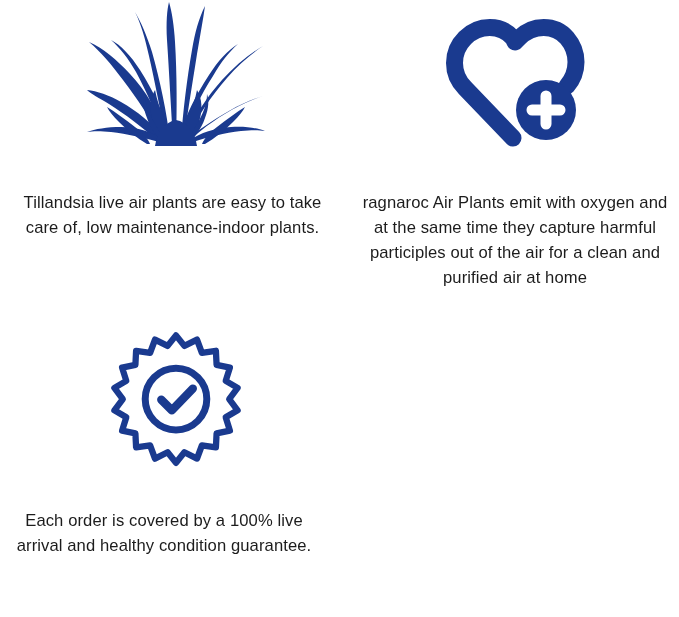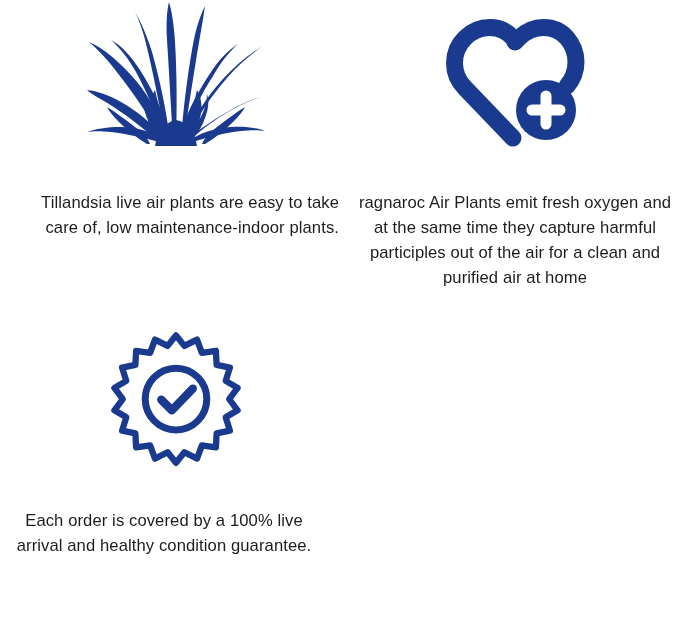--- a/index.html
+++ b/index.html
@@ -41,21 +41,21 @@
   .cell-br .icon-area { height: 200px; padding-bottom: 40px; }
 
   .caption {
     font-size: 16.6px;
     line-height: 25px;
     color: #1c1c1c;
     letter-spacing: 0.1px;
     box-sizing: border-box;
   }
   .cell-tl .caption {
-    text-align: right;
+    text-align: center;
     padding: 0 6px 0 6px;
     width: 345px;
   }
   .cell-tr .caption {
     text-align: center;
     padding: 0 2px;
     width: 324px;
     margin-left: 2px;
   }
   .cell-bl .caption {
@@ -115,21 +115,21 @@
   </div>
 
   <div class="cell cell-tr">
     <div class="icon-area">
       <svg width="140" height="130" viewBox="0 0 140 130" aria-hidden="true">
         <path d="M68 120 L20 70 C6 56 6 34 20 20 C34 6 56 6 68 20 L70 24 L74 20 C88 6 110 6 122 20 C134 34 134 54 122 68" fill="none" stroke="#1a3a8f" stroke-width="17" stroke-linecap="round" stroke-linejoin="round"></path>
         <circle cx="101" cy="92" r="30" fill="#1a3a8f"></circle>
         <path d="M101 78 L101 106 M87 92 L115 92" fill="none" stroke="#ffffff" stroke-width="11" stroke-linecap="round"></path>
       </svg>
     </div>
-    <div class="caption">ragnaroc Air Plants emit fresh oxygen and at the same time they capture harmful participles out of the air for a clean and purified air at home</div>
+    <div class="caption">ragnaroc Air Plants emit with oxygen and at the same time they capture harmful participles out of the air for a clean and purified air at home</div>
   </div>
 
 
   <div class="cell cell-br">
     <div class="icon-area">
       <svg width="140" height="142" viewBox="0 0 200 200" aria-hidden="true">
         <path id="starburst" fill="none" stroke="#1a3a8f" stroke-width="9" stroke-linejoin="round" stroke-linecap="round" d="M100 12 L112 27 L130 18 L137 37 L157 34 L158 54 L177 58 L171 77 L188 87 L176 103 L188 119 L171 129 L177 148 L158 152 L157 172 L137 169 L130 188 L112 179 L100 194 L88 179 L70 188 L63 169 L43 172 L42 152 L23 148 L29 129 L12 119 L24 103 L12 87 L29 77 L23 58 L42 54 L43 34 L63 37 L70 18 L88 27 Z"></path>
         <circle cx="100" cy="103" r="44" fill="none" stroke="#1a3a8f" stroke-width="10"></circle>
         <path d="M79 104 L94 119 L124 88" fill="none" stroke="#1a3a8f" stroke-width="12" stroke-linecap="round" stroke-linejoin="round"></path>
       </svg>

